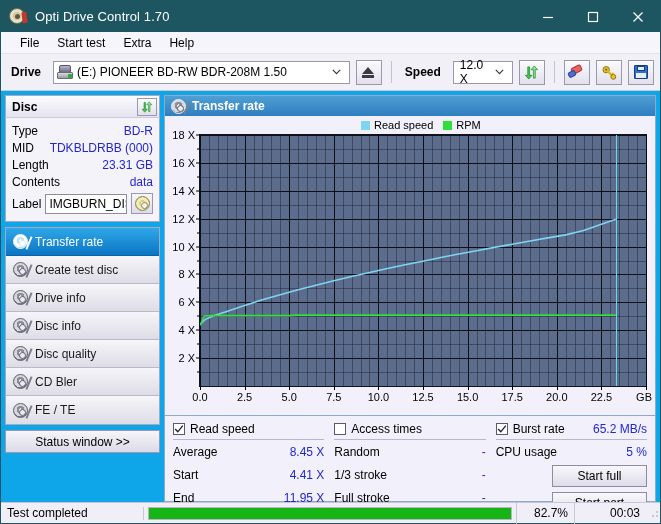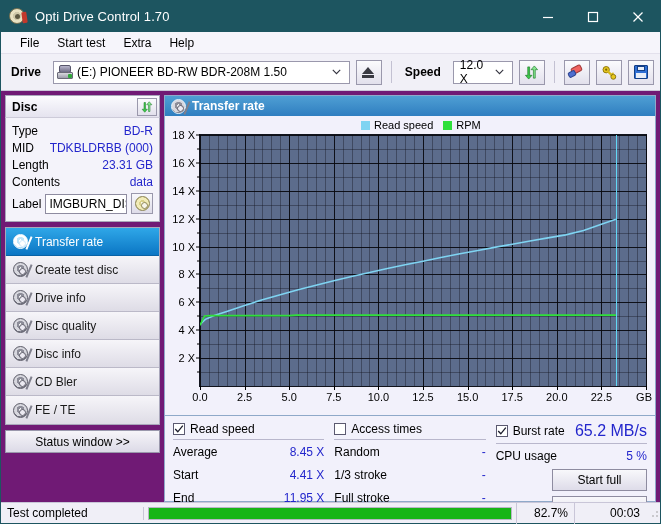--- a/index.html
+++ b/index.html
@@ -7,21 +7,21 @@
   body {
     font-family: "Liberation Sans", sans-serif;
     font-size: 12px;
     background: #f0eff7;
     color: #000;
     overflow: hidden;
   }
   #app {
     width: 661px; height: 524px;
     position: relative;
-    background: #701a75;
+    background: #0ea5e9;
     border: 1px solid #1d5560;
     display: flex; flex-direction: column;
   }
 
   
   .titlebar {
     height: 31px; background: #1d5560;
     display: flex; align-items: center;
     flex: none; position: relative;
   }
@@ -261,21 +261,21 @@
     padding: 6px 8px 7px 8px; flex: 1; min-height: 0;
   }
   .res-grid { display: grid; grid-template-columns: 1fr 1fr 1fr; column-gap: 10px; }
   .res-head { display: flex; align-items: center; gap: 5px; padding-bottom: 3px; border-bottom: 1px solid #b9b7cc; }
   .chk {
     width: 12px; height: 12px; background: #fff; border: 1px solid #5b5970;
     display: flex; align-items: center; justify-content: center; flex: none;
   }
   .chk svg { display: block; }
   .res-head .ttl { font-size: 12px; }
-  .res-head .rv { margin-left: auto; color: #2326cc; font-size: 16px; }
+  .res-head .rv { margin-left: auto; color: #2326cc; font-size: 12px; }
   .res-row { display: flex; align-items: center; height: 23px; font-size: 12px; }
   .res-row .rk { color: #000; }
   .res-row .rv { margin-left: auto; color: #2326cc; }
   .res-row .rv.dash { color: #2326cc; }
   .btn-col { display: flex; flex-direction: column; gap: 5px; align-items: flex-end; padding-top: 2px; }
   .act-btn {
     width: 95px; height: 22px; background: linear-gradient(#f8f8fb,#dedce9);
     border: 1px solid #8e8ca0; font-size: 12px; display: flex; align-items: center; justify-content: center;
   }
 
@@ -450,27 +450,27 @@
         <div class="nav-item">
           <span class="nav-disc">
               <span class="slash"></span>
             </span>
           <span>Drive info</span>
         </div>
         <div class="nav-item">
           <span class="nav-disc">
               <span class="slash"></span>
             </span>
-          <span>Disc quality</span>
+          <span>Disc info</span>
         </div>
         <div class="nav-item">
           <span class="nav-disc">
               <span class="slash"></span>
             </span>
-          <span>Disc info</span>
+          <span>Disc quality</span>
         </div>
         <div class="nav-item">
           <span class="nav-disc">
               <span class="slash"></span>
             </span>
           <span>CD Bler</span>
         </div>
         <div class="nav-item">
           <span class="nav-disc">
               <span class="slash"></span>

